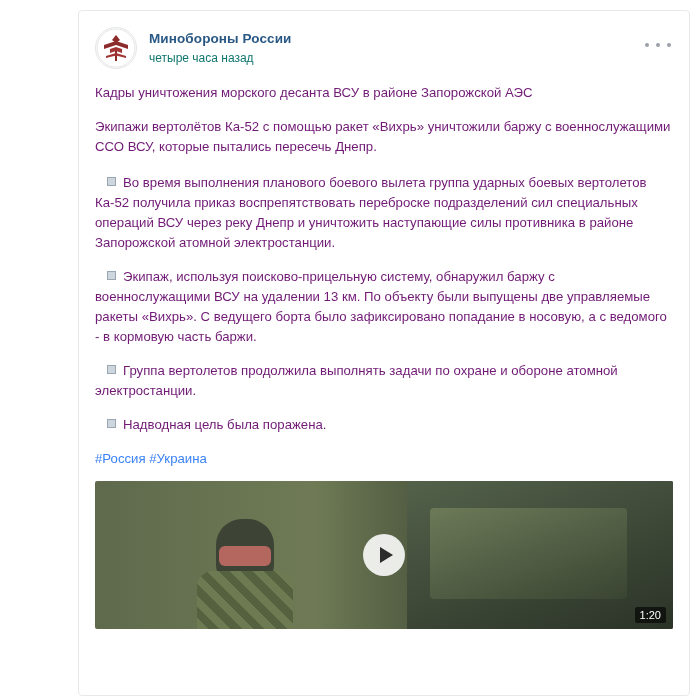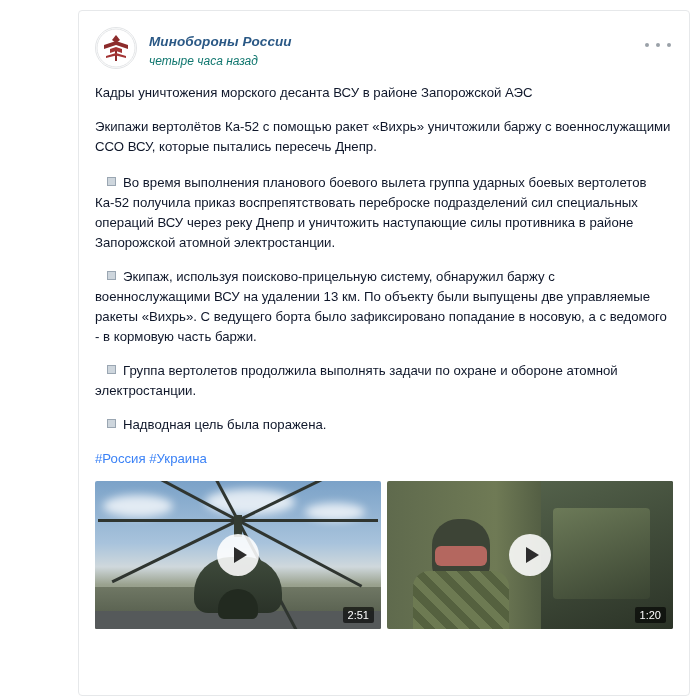--- a/index.html
+++ b/index.html
@@ -28,24 +28,23 @@
     min-height: 686px;
     background: #ffffff;
     border: 1px solid #e6e8ea;
     border-radius: 4px;
     box-sizing: border-box;
     padding: 16px 16px 0 16px;
   }
   
   .post-header {
     display: flex;
-    align-items: flex-end;
+    align-items: center;
     position: relative;
     height: 42px;
-    font-style: italic;
   }
   .avatar {
     width: 40px;
     height: 40px;
     border-radius: 50%;
     background: #ffffff;
     border: 1px solid #e3e5e7;
     flex: 0 0 40px;
     position: relative;
     overflow: hidden;
@@ -88,21 +87,21 @@
   }
   
   .post-body {
     margin-top: 14px;
     font-size: 13.2px;
     line-height: 20px;
     color: #3c3c3c;
   }
   .para {
     margin: 0 0 14px 0;
-    color: #0f172a;
+    color: #701a75;
   }
   .para.lead {
     margin-bottom: 16px;
   }
   .para.bullet {
     text-indent: 0;
     padding-left: 0;
   }
   .bullet-marker {
     display: inline-block;
@@ -328,38 +327,20 @@
         <span class="bullet-marker"></span><span>Группа вертолетов продолжила выполнять задачи по охране и обороне атомной электростанции.</span>
       </p>
       <p class="para bullet">
         <span class="bullet-marker"></span><span>Надводная цель была поражена.</span>
       </p>
 
       <p class="hashtags">#Россия #Украина</p>
     </div>
 
     <div class="media-row">
-      <div class="media">
-        <div class="scene1">
-          <div class="cloud" style="left:8px; top:14px; width:70px; height:22px;"></div>
-          <div class="cloud" style="left:110px; top:8px; width:90px; height:26px;"></div>
-          <div class="cloud" style="left:210px; top:22px; width:60px; height:18px;"></div>
-          <div class="ground"></div>
-          <div class="tarmac"></div>
-          <div class="rotor"></div>
-          <div class="rotor r2"></div>
-          <div class="rotor r3"></div>
-          <div class="rotor r4"></div>
-          <div class="mast"></div>
-          <div class="heli-body"></div>
-          <div class="heli-nose"></div>
-        </div>
-        <div class="play"></div>
-        <div class="duration">2:51</div>
-      </div>
 
       <div class="media">
         <div class="scene2">
           <div class="panel"></div>
           <div class="panel2"></div>
           <div class="pilot-head"></div>
           <div class="pilot-visor"></div>
           <div class="pilot-body"></div>
         </div>
         <div class="play"></div>

